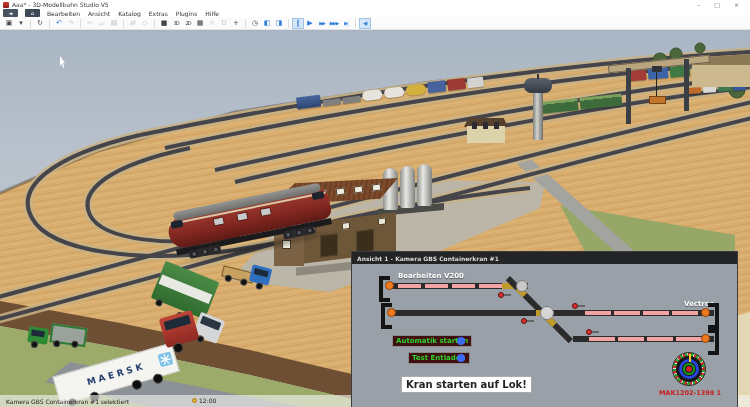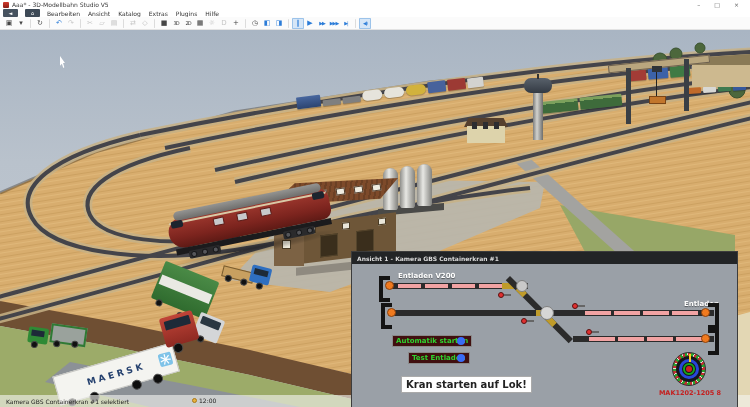--- a/index.html
+++ b/index.html
@@ -439,22 +439,22 @@
       <i class="wheel-s" style="left:48px;top:22px;"></i>
     </div>
 
     <div class="cursor"></div>
   </div>
 
   <div class="gbs">
     <div class="gbs-title">Ansicht 1 - Kamera GBS Containerkran #1</div>
     <div class="gbs-body">
 
-      <span class="lbl" style="left:46px;top:8px;">Entladen V200</span>
-      <span class="lbl" style="left:332px;top:36px;">Entladen</span>
+      <span class="lbl" style="left:46px;top:8px;">Bearbeiten V200</span>
+      <span class="lbl" style="left:332px;top:36px;">Vectron</span>
 
       <div class="trk" style="left:38px;top:19px;width:138px;"></div>
       <div class="seg" style="left:46px;top:20px;width:23px;"></div>
       <div class="seg" style="left:73px;top:20px;width:23px;"></div>
       <div class="seg" style="left:100px;top:20px;width:23px;"></div>
       <div class="seg" style="left:127px;top:20px;width:23px;"></div>
       <div class="swy" style="left:150px;top:19px;width:12px;"></div>
 
       <div class="diag">
         <div class="swy" style="left:14px;width:10px;"></div>
@@ -510,21 +510,21 @@
 
       <div class="gbs-msg">Kran starten auf Lok!</div>
 
       <div class="gauge">
         <div class="dk"></div>
         <div class="bl"></div>
         <div class="gr"></div>
         <div class="core"></div>
         <div class="needle"></div>
       </div>
-      <div class="loco-id">MAK1202-1205 8</div>
+      <div class="loco-id">MAK1202-1399 1</div>
     </div>
   </div>
 
   <div class="statusbar">
     <span class="sb-sel">Kamera GBS Containerkran #1 selektiert</span>
     <span class="sb-clock">
       <i class="c"></i>
       <span>12:00</span>
     </span>
   </div>

